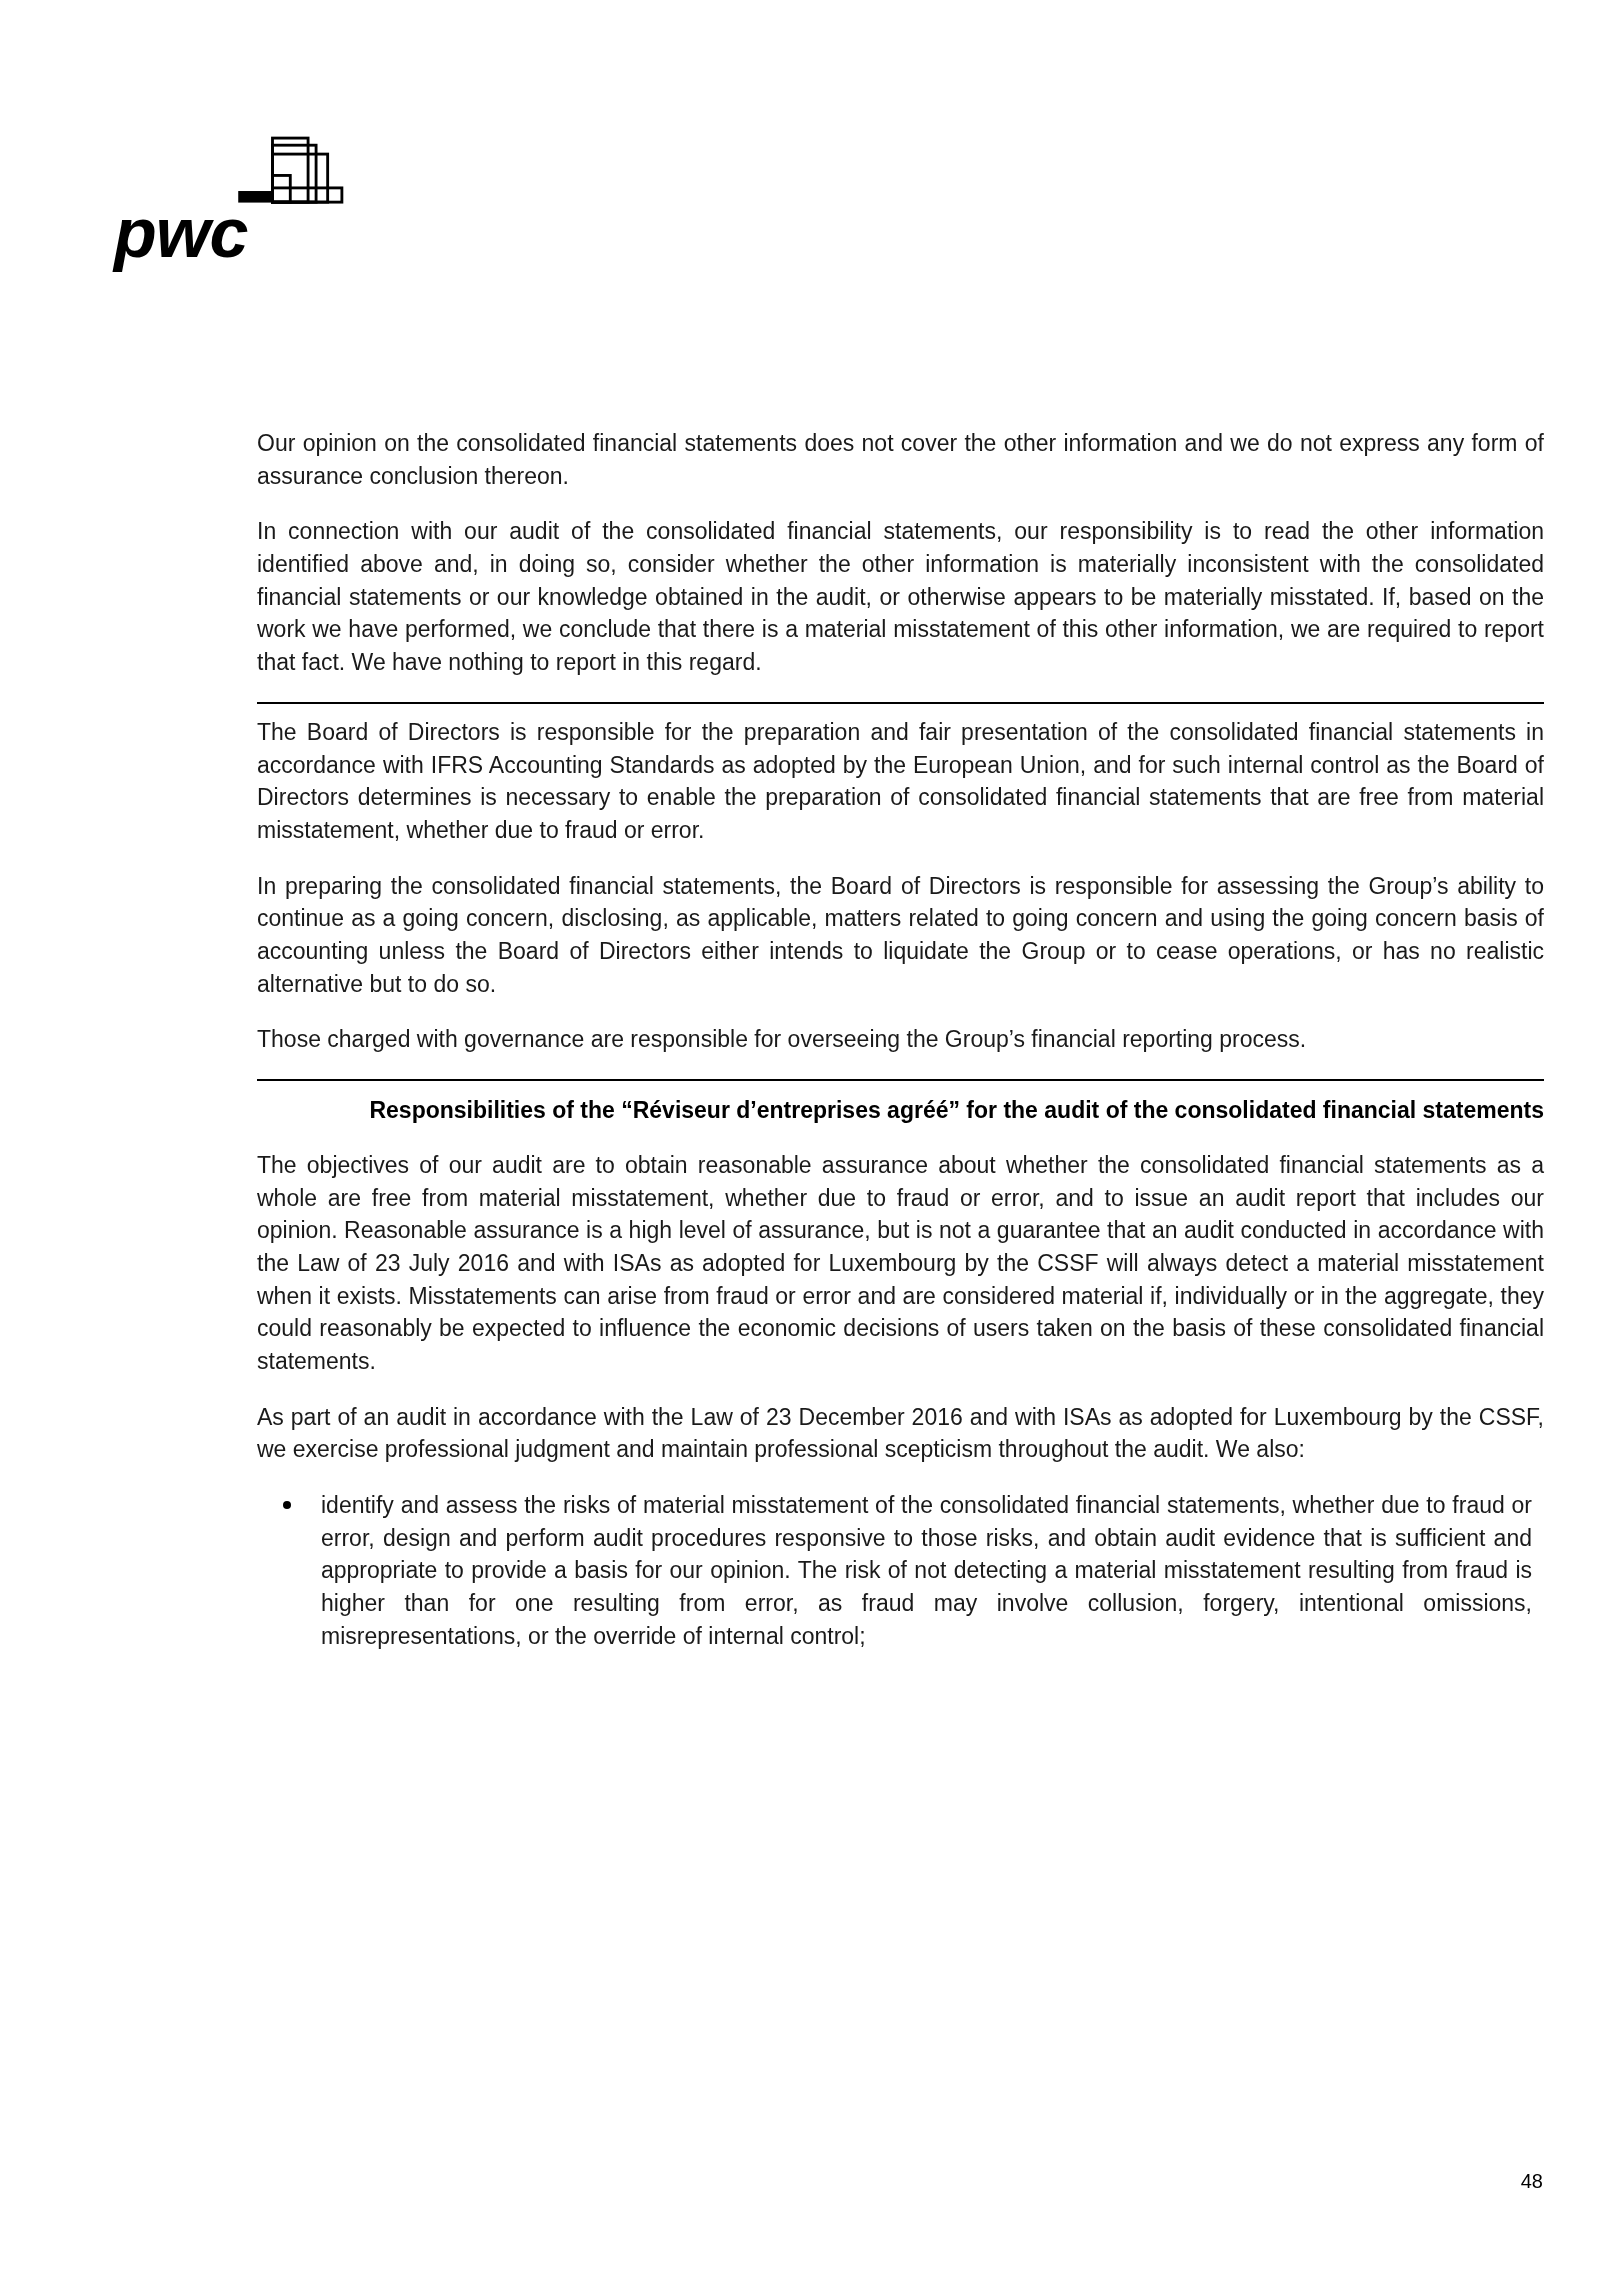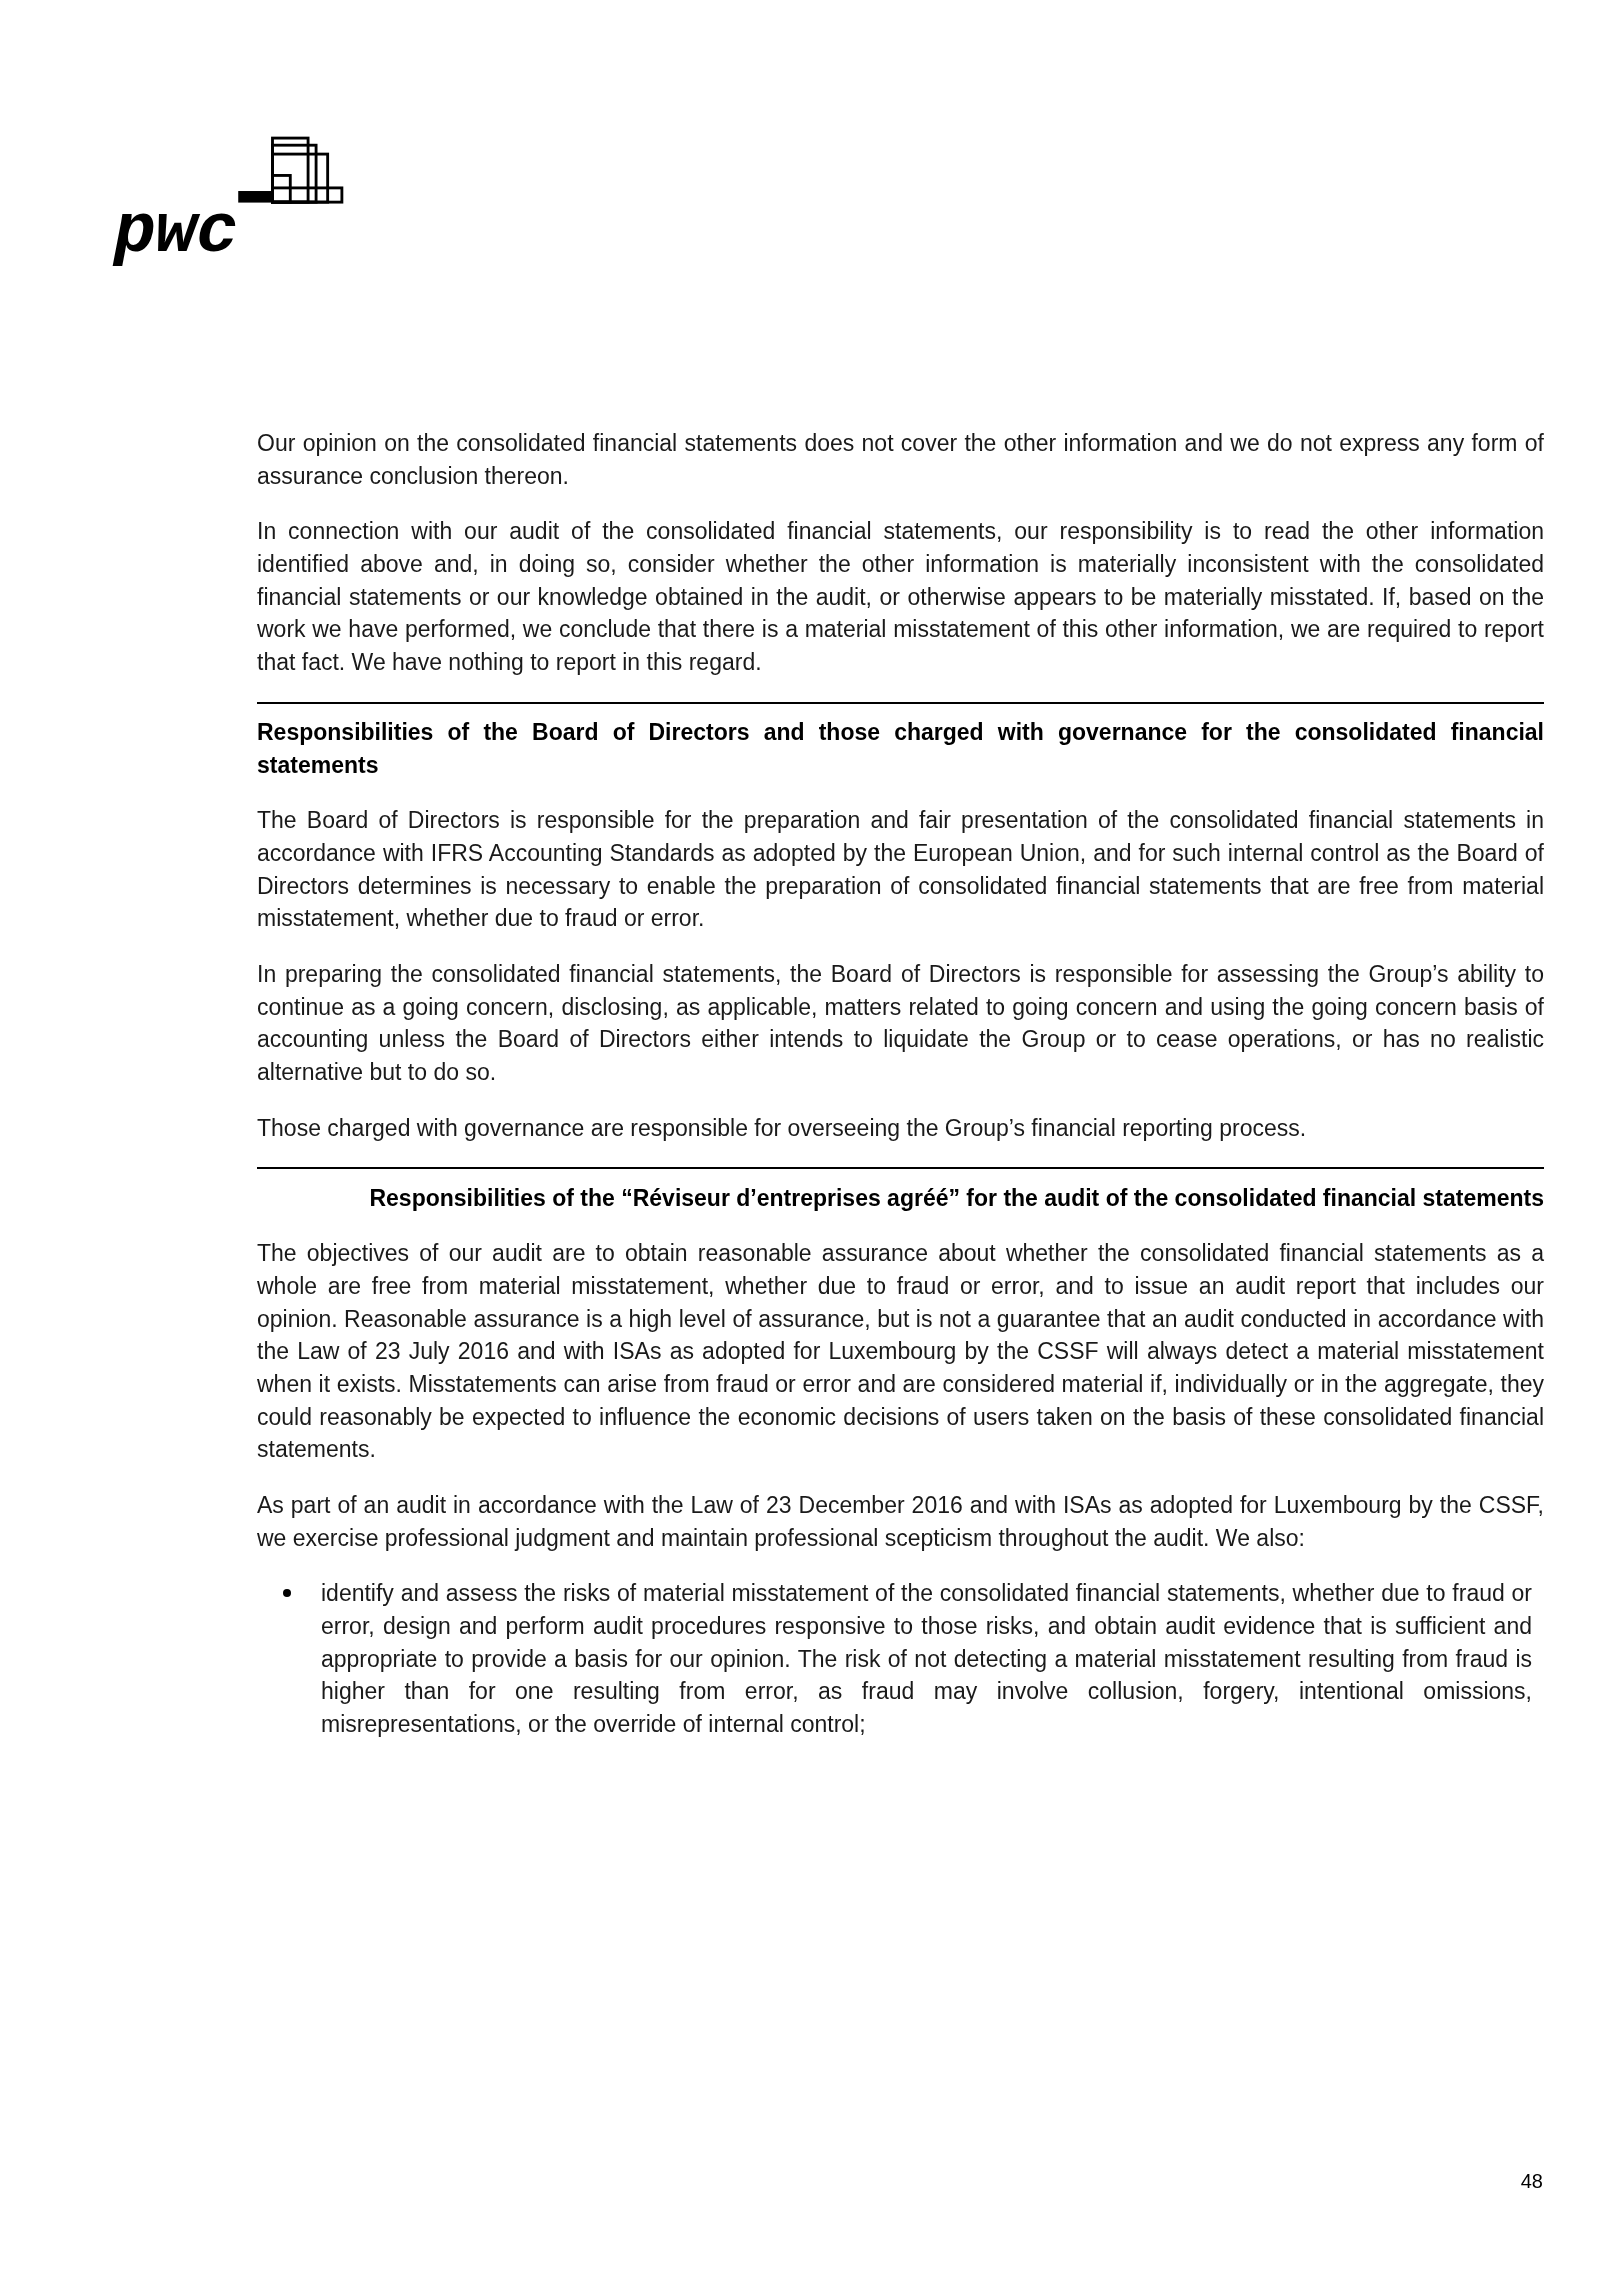--- a/index.html
+++ b/index.html
@@ -34,21 +34,21 @@
     left: 110px;
     top: 0px;
     width: 121px;
     height: 82px;
   }
   .logo-mark svg { display: block; }
   .logo-word {
     position: absolute;
     left: 0px;
     top: 64px;
-    font-family: Liberation Mono, monospace;
+    font-family: Liberation Sans, sans-serif;
     font-weight: 700;
     font-size: 70px;
     line-height: 1;
     letter-spacing: -0.9px;
     color: #000000;
     font-style: italic;
   }
 
   
   .content {
@@ -147,21 +147,20 @@
     <div class="logo-word">pwc</div>
   </div>
 
   <div class="content">
 
     <p class="body-text">Our opinion on the consolidated financial statements does not cover the other information and we do not express any form of assurance conclusion thereon.</p>
     <p class="body-text">In connection with our audit of the consolidated financial statements, our responsibility is to read the other information identified above and, in doing so, consider whether the other information is materially inconsistent with the consolidated financial statements or our knowledge obtained in the audit, or otherwise appears to be materially misstated. If, based on the work we have performed, we conclude that there is a material misstatement of this other information, we are required to report that fact. We have nothing to report in this regard.</p>
 
     <section class="section">
       <hr class="rule">
-      <h2 class="section-heading">Responsibilities of the Board of Directors and those charged with governance for the consolidated financial statements</h2>
       <p class="body-text">The Board of Directors is responsible for the preparation and fair presentation of the consolidated financial statements in accordance with IFRS Accounting Standards as adopted by the European Union, and for such internal control as the Board of Directors determines is necessary to enable the preparation of consolidated financial statements that are free from material misstatement, whether due to fraud or error.</p>
       <p class="body-text">In preparing the consolidated financial statements, the Board of Directors is responsible for assessing the Group’s ability to continue as a going concern, disclosing, as applicable, matters related to going concern and using the going concern basis of accounting unless the Board of Directors either intends to liquidate the Group or to cease operations, or has no realistic alternative but to do so.</p>
       <p class="body-text">Those charged with governance are responsible for overseeing the Group’s financial reporting process.</p>
     </section>
 
     <section class="section">
       <hr class="rule">
       <h2 class="section-heading no-justify">Responsibilities of the “Réviseur d’entreprises agréé” for the audit of the consolidated financial statements</h2>
       <p class="body-text">The objectives of our audit are to obtain reasonable assurance about whether the consolidated financial statements as a whole are free from material misstatement, whether due to fraud or error, and to issue an audit report that includes our opinion. Reasonable assurance is a high level of assurance, but is not a guarantee that an audit conducted in accordance with the Law of 23 July 2016 and with ISAs as adopted for Luxembourg by the CSSF will always detect a material misstatement when it exists. Misstatements can arise from fraud or error and are considered material if, individually or in the aggregate, they could reasonably be expected to influence the economic decisions of users taken on the basis of these consolidated financial statements.</p>
       <p class="body-text">As part of an audit in accordance with the Law of 23 December 2016 and with ISAs as adopted for Luxembourg by the CSSF, we exercise professional judgment and maintain professional scepticism throughout the audit. We also:</p>

